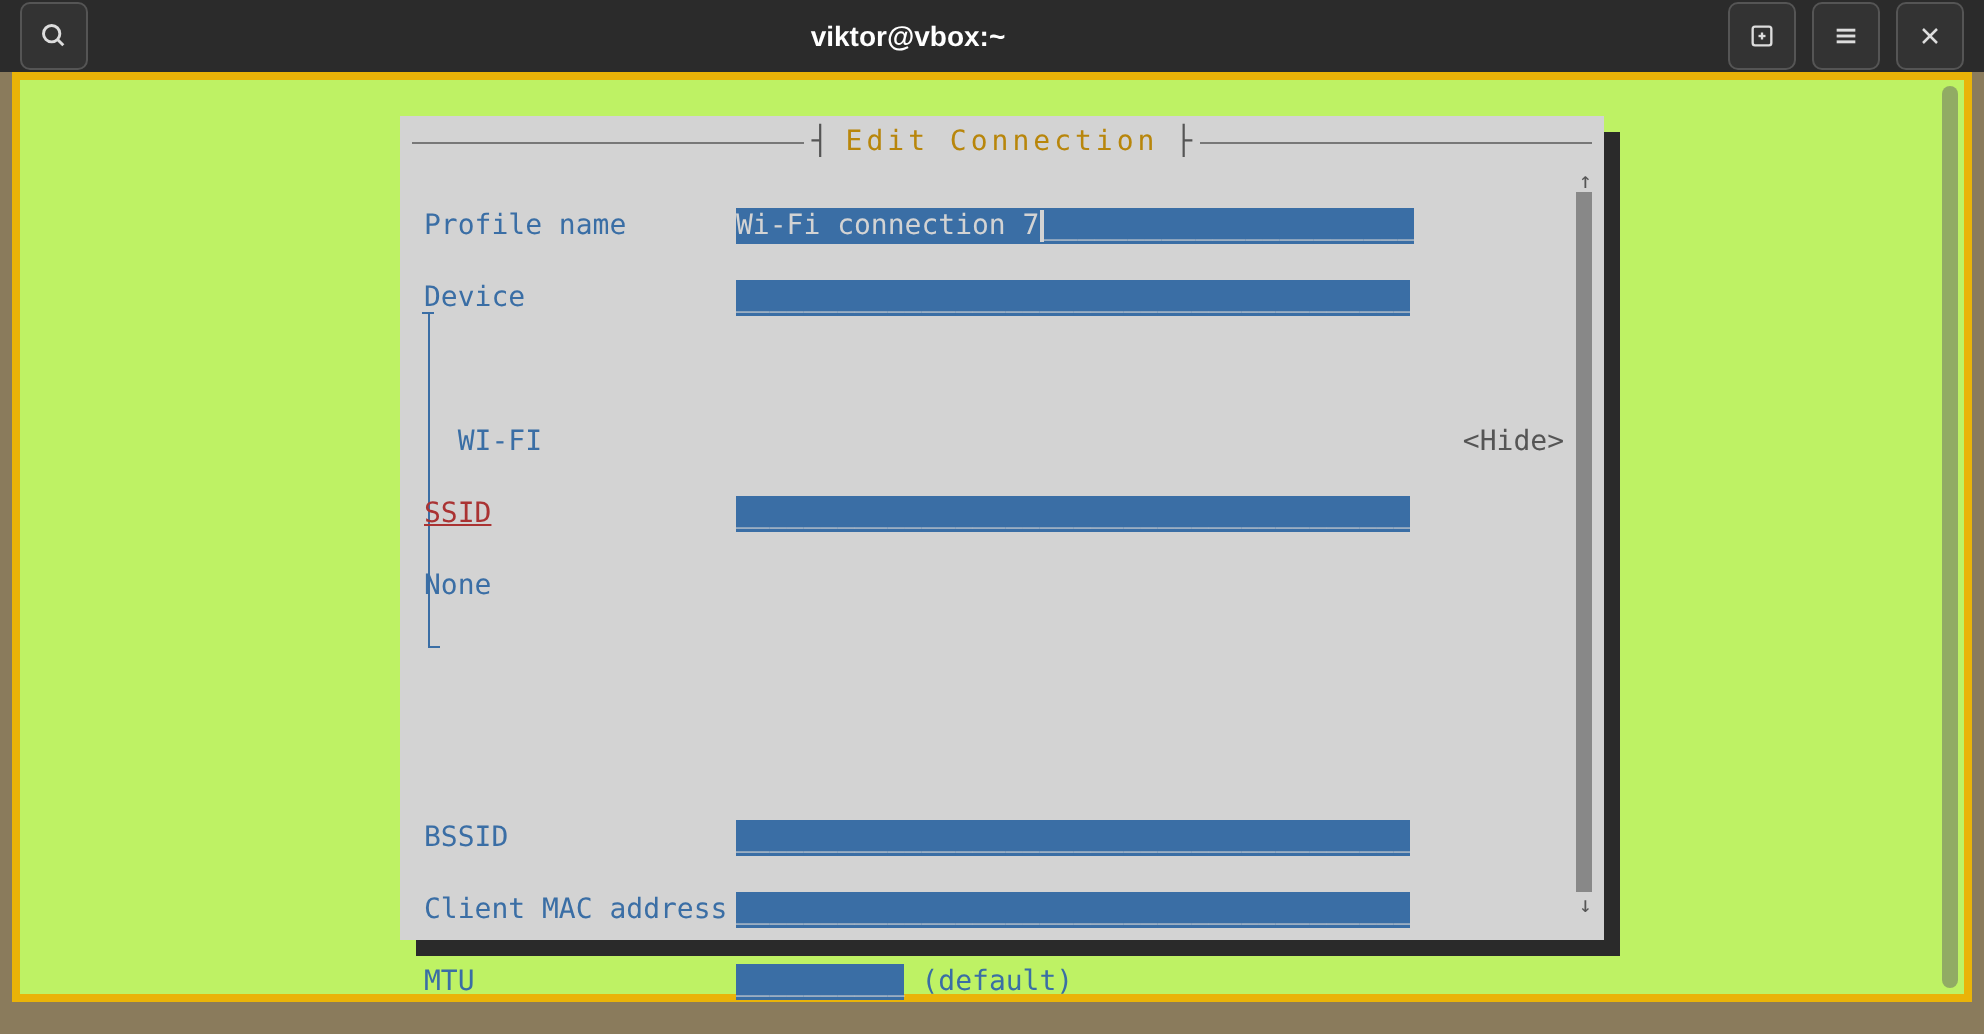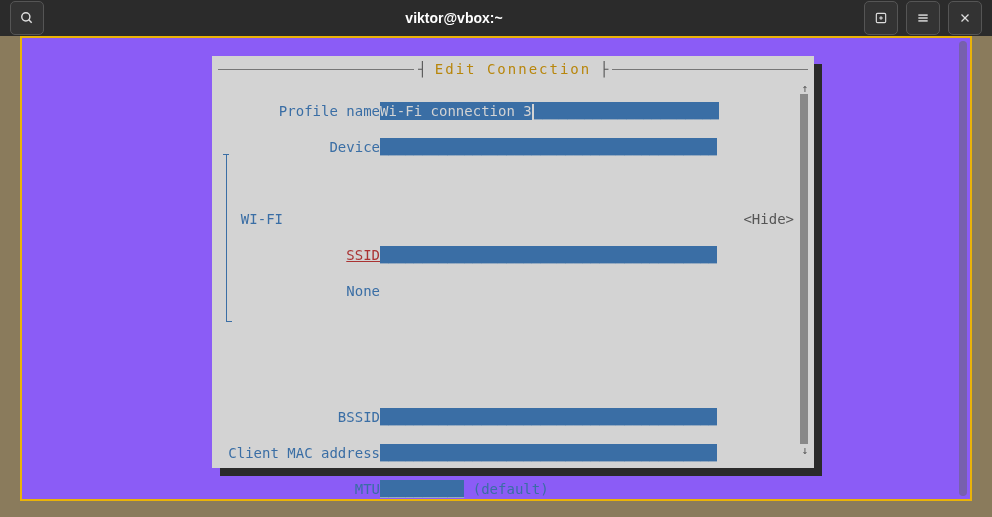--- a/index.html
+++ b/index.html
@@ -39,25 +39,25 @@
       color: #fff;
       font-family: sans-serif;
       font-weight: bold;
       font-size: 14px;
     }
     .tb-right {
       display: flex;
       gap: 8px;
     }
     .terminal-wrap {
-      margin: 0 20px;
+      margin: 0 6px;
       height: 465px;
-      background: #8b5cf6;
+      background: #bef264;
       position: relative;
-      border: 2px solid #eab308;
+      border: 4px solid #eab308;
     }
     .terminal-wrap::after {
       content: '';
       position: absolute;
       right: 3px;
       top: 3px;
       bottom: 3px;
       width: 8px;
       background: rgba(100,100,100,0.5);
       border-radius: 4px;
@@ -130,22 +130,21 @@
       display: inline-block;
       width: 2px;
       height: 16px;
       vertical-align: middle;
     }
     .row {
       display: flex;
     }
     .row-lbl {
       width: 156px;
-      text-align: right;
-      padding-right: 0;
+      padding-right: 16px;
     }
     .row-val {
       flex: 1;
     }
     .action {
       color: #555;
     }
     .scroll-arrow {
       position: absolute;
       right: 6px;
@@ -233,21 +232,21 @@
 
     <div class="scroll-arrow scroll-up">↑</div>
     <div class="scroll-track"></div>
     <div class="scroll-arrow scroll-down">↓</div>
 
     <div class="section-tick-top"></div>
     <div class="section-line-v"></div>
     <div class="section-tick-bot"></div>
 
     <div class="tui-body">
-<div class="row"><span class="row-lbl label">Profile name</span><span class="row-val"><span class="field"><span>Wi-Fi connection 3</span><span class="cursor"></span><span>______________________</span></span></span></div>
+<div class="row"><span class="row-lbl label">Profile name</span><span class="row-val"><span class="field"><span>Wi-Fi connection 7</span><span class="cursor"></span><span>______________________</span></span></span></div>
 <div class="row"><span class="row-lbl label">Device</span><span class="row-val"><span class="field">________________________________________</span></span></div>
 <div class="row">&nbsp;</div>
 <div class="row"><span class="bracket">  </span><span class="label">WI-FI</span><span style="flex:1"></span><span class="action">&lt;Hide&gt;</span></div>
 <div class="row"><span class="row-lbl label-red">SSID</span><span class="row-val"><span class="field">________________________________________</span></span></div>
 <div class="row"><span class="row-lbl label">None</span></div>
 <div class="row">&nbsp;</div>
 <div class="row"></div>
 <div class="row">&nbsp;</div>
 <div class="row"><span class="row-lbl label">BSSID</span><span class="row-val"><span class="field">________________________________________</span></span></div>
 <div class="row"><span class="row-lbl label">Client MAC address</span><span class="row-val"><span class="field">________________________________________</span></span></div>

